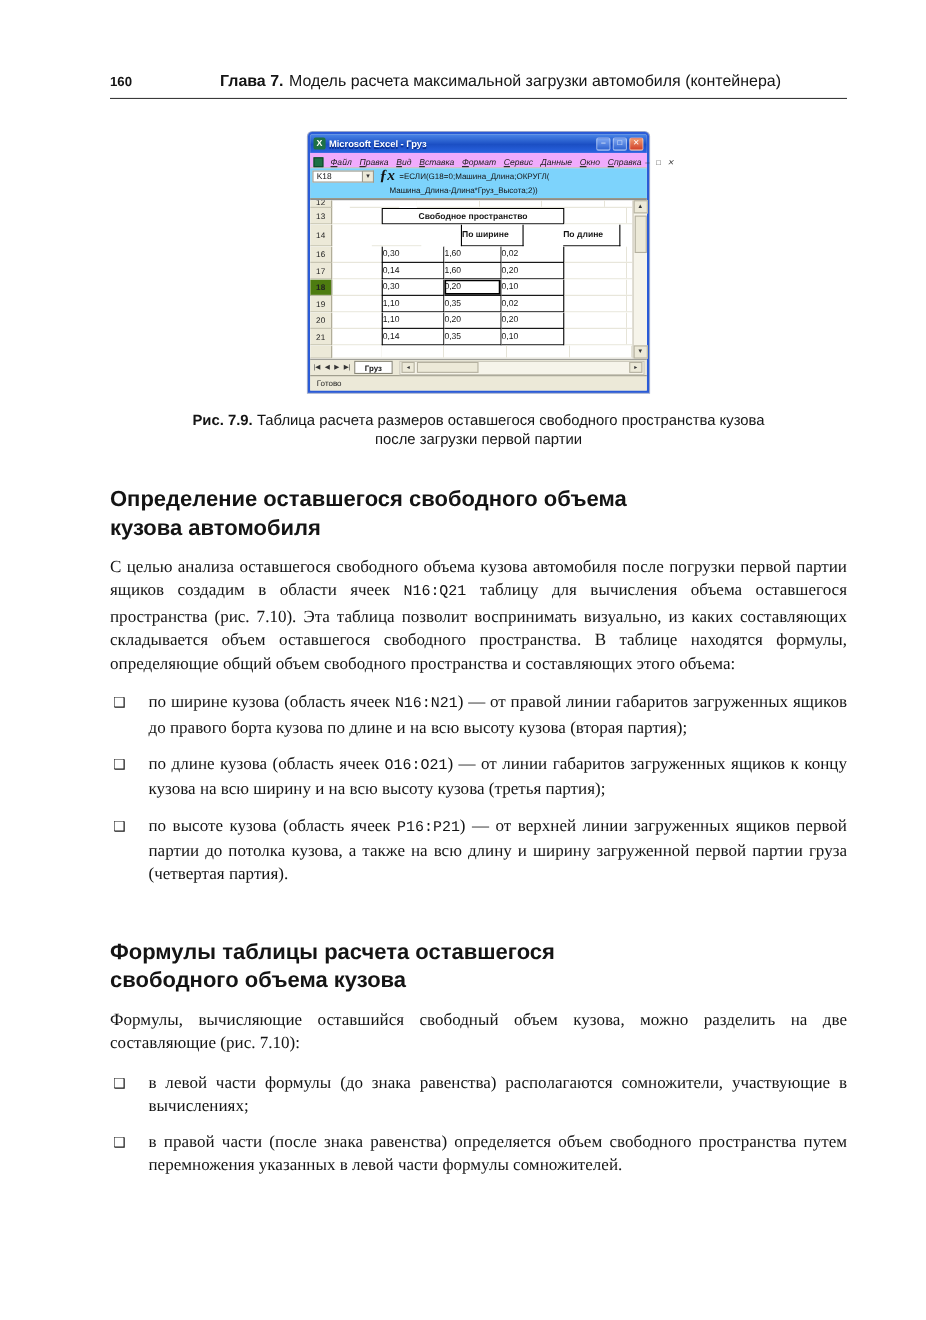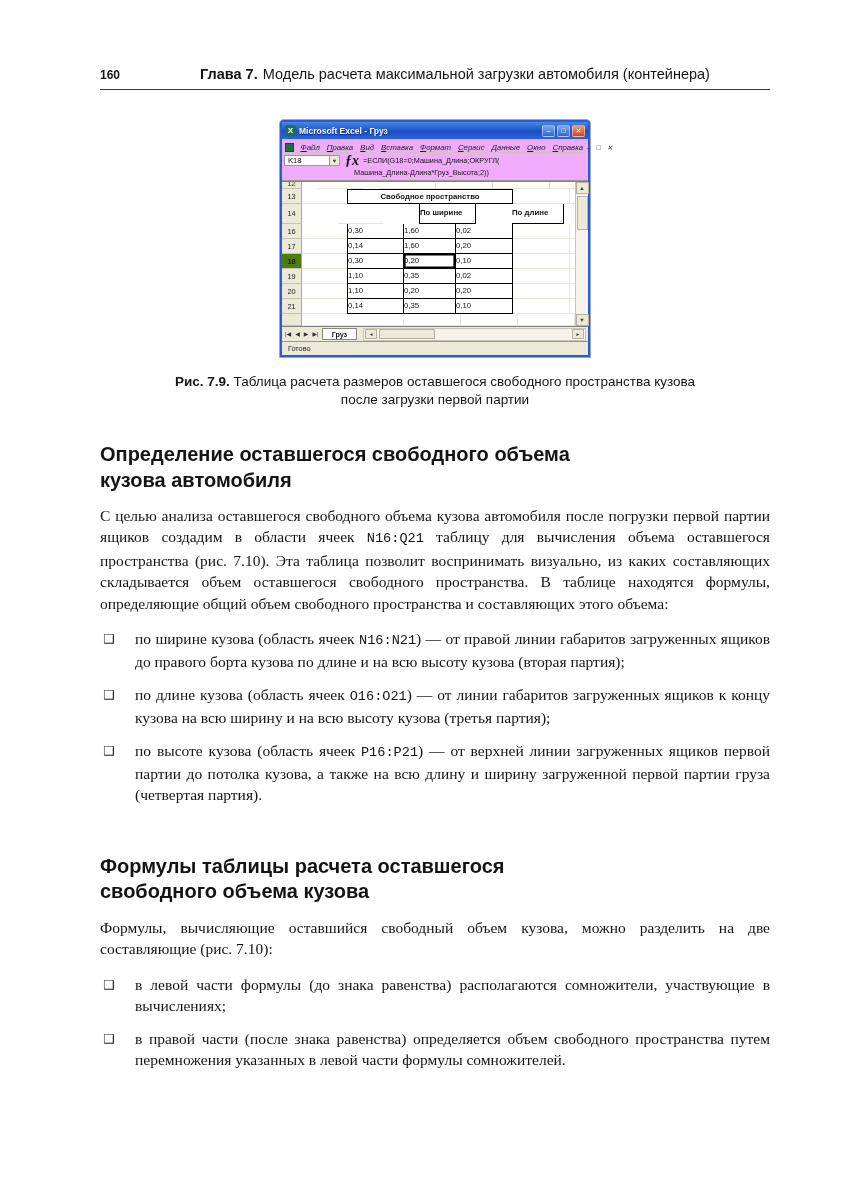--- a/index.html
+++ b/index.html
@@ -50,21 +50,21 @@
   .xl-menubar {
     height:14px; display:flex; align-items:flex-end; padding:0 3px;
     background:#f0abfc; border-bottom:1px solid #c9c6b8;
     font-size:7.8px; color:#1c1c1c;font-style:italic;
   }
   .doc-icon { width:9px; height:9px; background:#1e7145; border:1px solid #0f4a2b; margin-right:3px; flex:0 0 auto; }
   .menu-item { display:inline-block; padding:0 3.5px; white-space:nowrap; }
   .menu-item::first-letter { text-decoration:underline; }
   .menu-right { margin-left:auto; font-size:7px; letter-spacing:2px; color:#3c3c3c; white-space:nowrap; }
 
-  .xl-formulabar { background:#f0abfc; border-bottom:1px solid #9a9788; padding:1px 2px 1px 2px; }
+  .xl-formulabar { background:#7dd3fc; border-bottom:1px solid #9a9788; padding:1px 2px 1px 2px; }
   .fb-row1 { display:flex; align-items:center; height:13px; }
   .name-box { width:46px; height:11px; background:#fff; border:1px solid #9a9a8e; font-size:7.6px; line-height:10px; padding-left:3px; }
   .nb-drop  { width:10px; height:11px; background:#ece9d8; border:1px solid #9a9a8e; border-left:0; font-size:5.5px; line-height:10px; text-align:center; color:#333; }
   .fx { font-family:"Liberation Serif",serif; font-style:italic; font-weight:bold; font-size:14px; margin:0 4px 0 5px; }
   .fb-text { font-size:7.3px; white-space:nowrap; overflow:hidden; }
   .fb-row2 { height:12px; line-height:11px; padding-left:70px; font-size:7.3px; white-space:nowrap; overflow:hidden; }
 
   
   .xl-grid-wrap { position:relative; background:#fff; border-top:1px solid #808080; }
   .xl-grid { margin-right:13px; }

